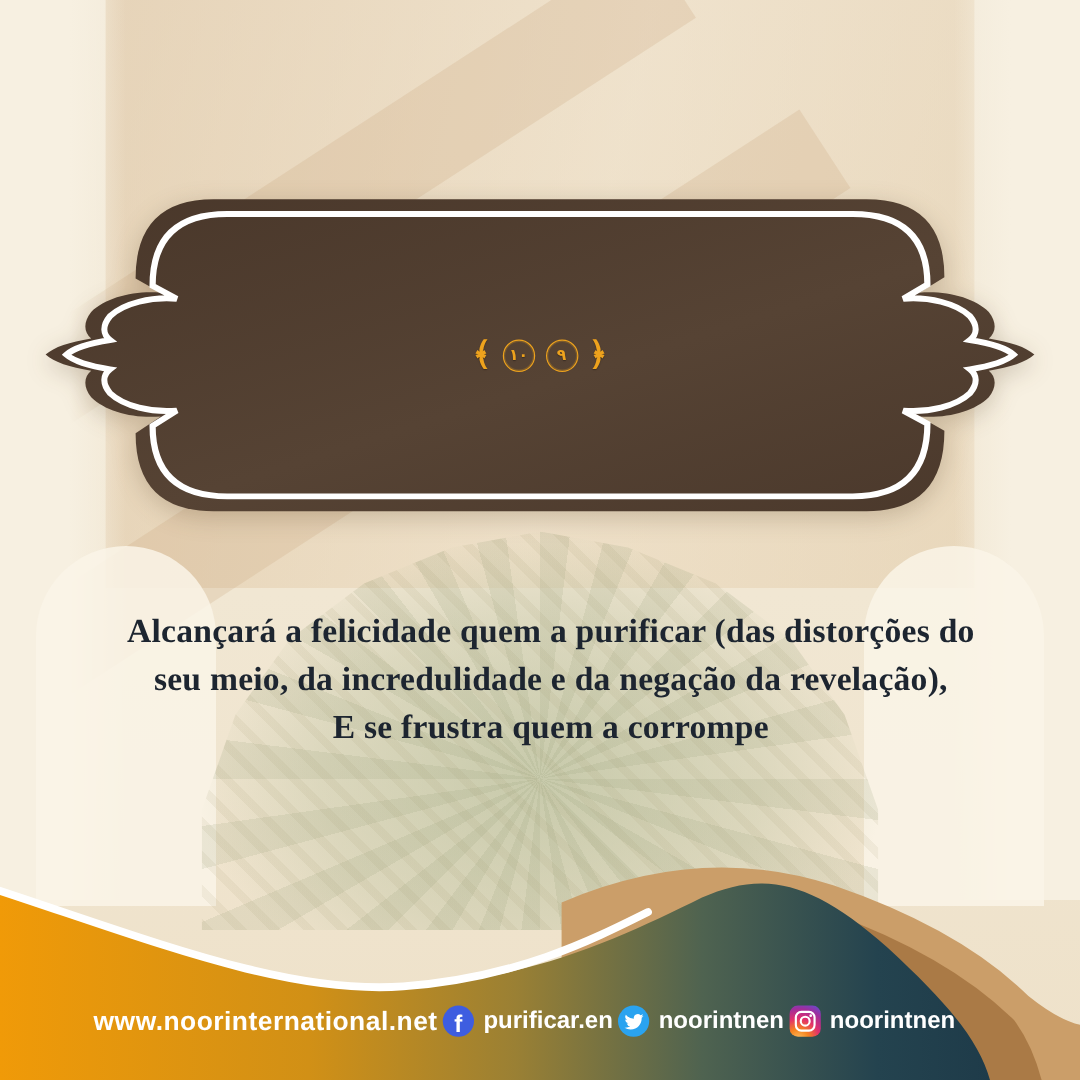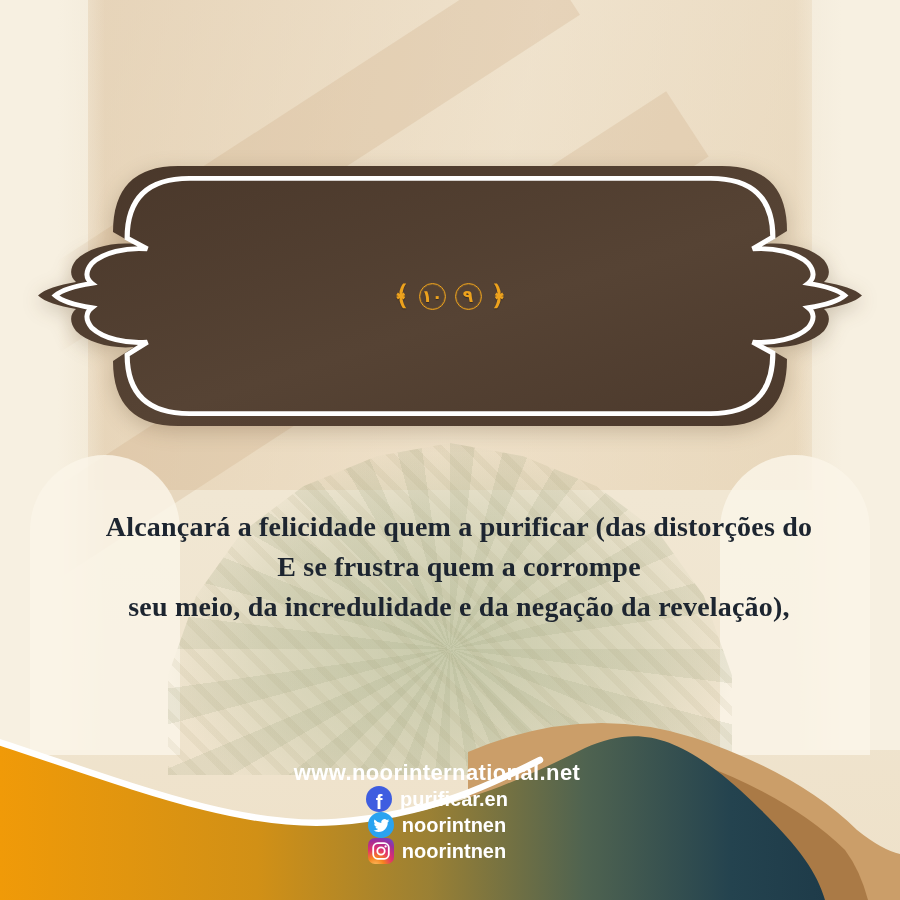--- a/index.html
+++ b/index.html
@@ -34,42 +34,42 @@
   
   .plaque-svg{position:absolute;left:0;top:0;z-index:1;filter:drop-shadow(0 5px 10px rgba(70,45,20,.22));}
   .arabic-line{
     position:absolute;z-index:2;left:110px;right:110px;top:262px;height:66px;
     display:flex;align-items:center;justify-content:center;gap:9px;direction:rtl;
     font-family:"DejaVu Sans",sans-serif;font-weight:bold;font-size:25px;color:#eda21d;
     text-shadow:0 1px 1px rgba(0,0,0,.35);white-space:nowrap;
   }
   .ayah-medallion{
     flex:none;width:25px;height:25px;border:1.6px solid #eda21d;border-radius:50%;
-    display:flex;align-items:center;justify-content:center;font-size:17px;line-height:1;
+    display:flex;align-items:center;justify-content:center;font-size:13px;line-height:1;
     box-shadow:0 0 0 1px rgba(237,162,29,.25) inset;margin-top:3px;
   }
   .bracket{font-size:27px;}
   
   .translation{
     position:absolute;z-index:2;left:56px;right:38px;top:507px;text-align:center;
     font-family:"Liberation Serif",serif;font-weight:700;font-size:28px;line-height:40px;
     color:#1d2530;letter-spacing:.2px;
   }
   
   .reference{
     position:absolute;z-index:2;left:118px;top:755px;
     font-family:"Liberation Serif",serif;font-weight:700;font-size:20px;color:#27262e;
   }
   
   .wave-svg{position:absolute;left:0;bottom:0;z-index:3;}
   
   .footer{
     position:absolute;z-index:4;left:0;right:0;bottom:36px;
     display:flex;align-items:center;justify-content:space-between;
-    padding:0 104px 0 78px;color:#ffffff;font-weight:bold;flex-direction:column;
+    padding:0 104px 0 78px;color:#ffffff;font-weight:bold;
   }
   .site{font-size:22px;letter-spacing:.4px;}
   .social{display:flex;align-items:center;gap:8px;font-size:20px;}
   .icon-circle{
     flex:none;width:26px;height:26px;border-radius:50%;
     display:flex;align-items:center;justify-content:center;overflow:hidden;
   }
   .fb{background:#3e5de0;font-family:"Liberation Sans",sans-serif;}
   .fb span{font-size:20px;font-weight:bold;color:#fff;margin-top:7px;}
   .tw{background:#2aa3f0;}
@@ -127,22 +127,22 @@
 
   <div class="arabic-line">
     <span class="bracket">﴿</span>
     <span class="ayah-medallion">٩</span>
     <span class="ayah-medallion">١٠</span>
     <span class="bracket">﴾</span>
   </div>
 
   <div class="translation">
     <div>Alcançará a felicidade quem a purificar (das distorções do</div>
+    <div>seu meio, da incredulidade e da negação da revelação),</div>
     <div>E se frustra quem a corrompe</div>
-    <div>seu meio, da incredulidade e da negação da revelação),</div>
   </div>
 
 
   <svg class="wave-svg" width="900" height="220" viewBox="0 0 220 220" preserveAspectRatio="none">
     
   </svg>
   <svg class="wave-svg" width="900" height="220" viewBox="0 0 900 220">
     <defs>
       <linearGradient id="wavegrad" x1="0" y1="0" x2="860" y2="0" gradientUnits="userSpaceOnUse">
         <stop offset="0" stop-color="#f09a08"></stop>

